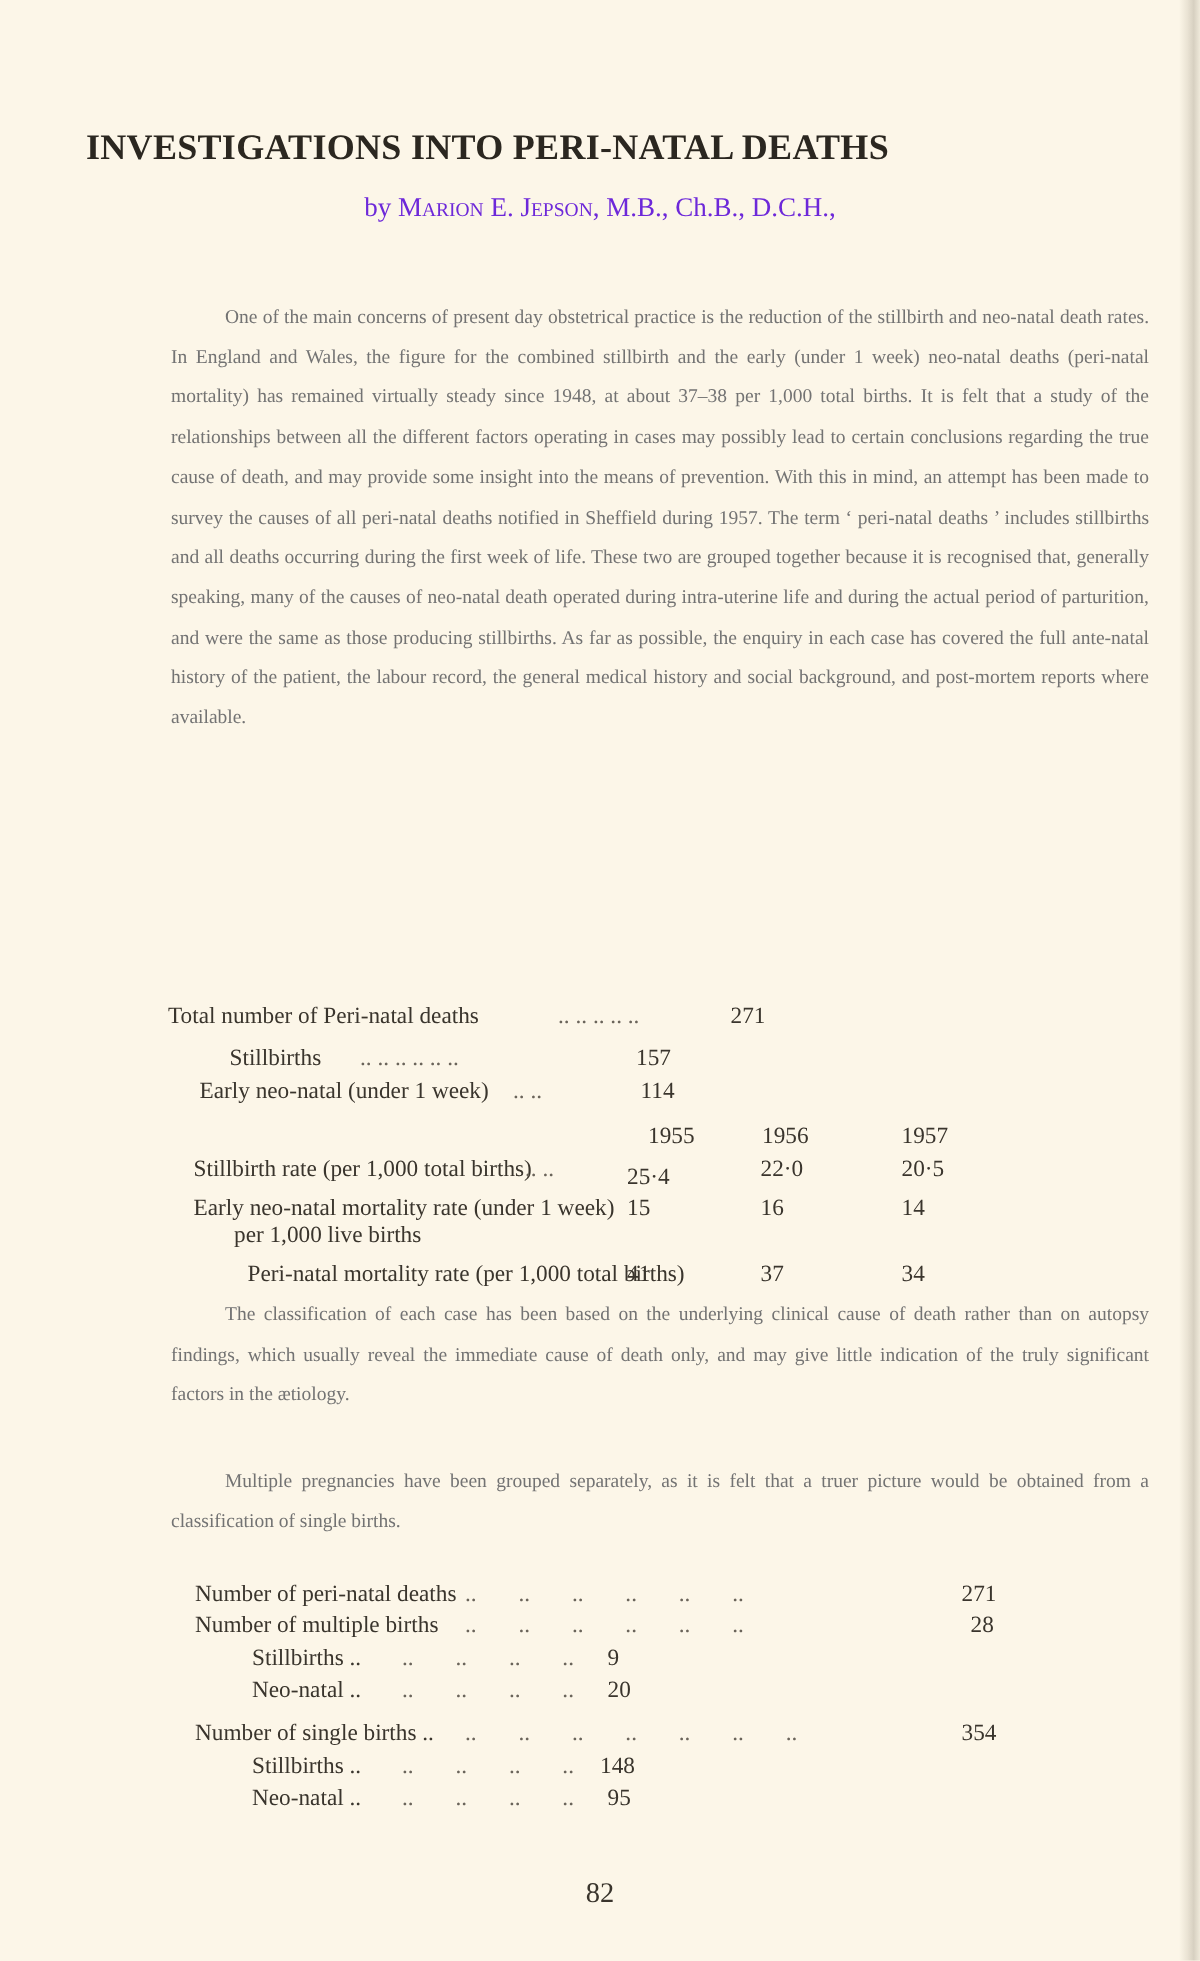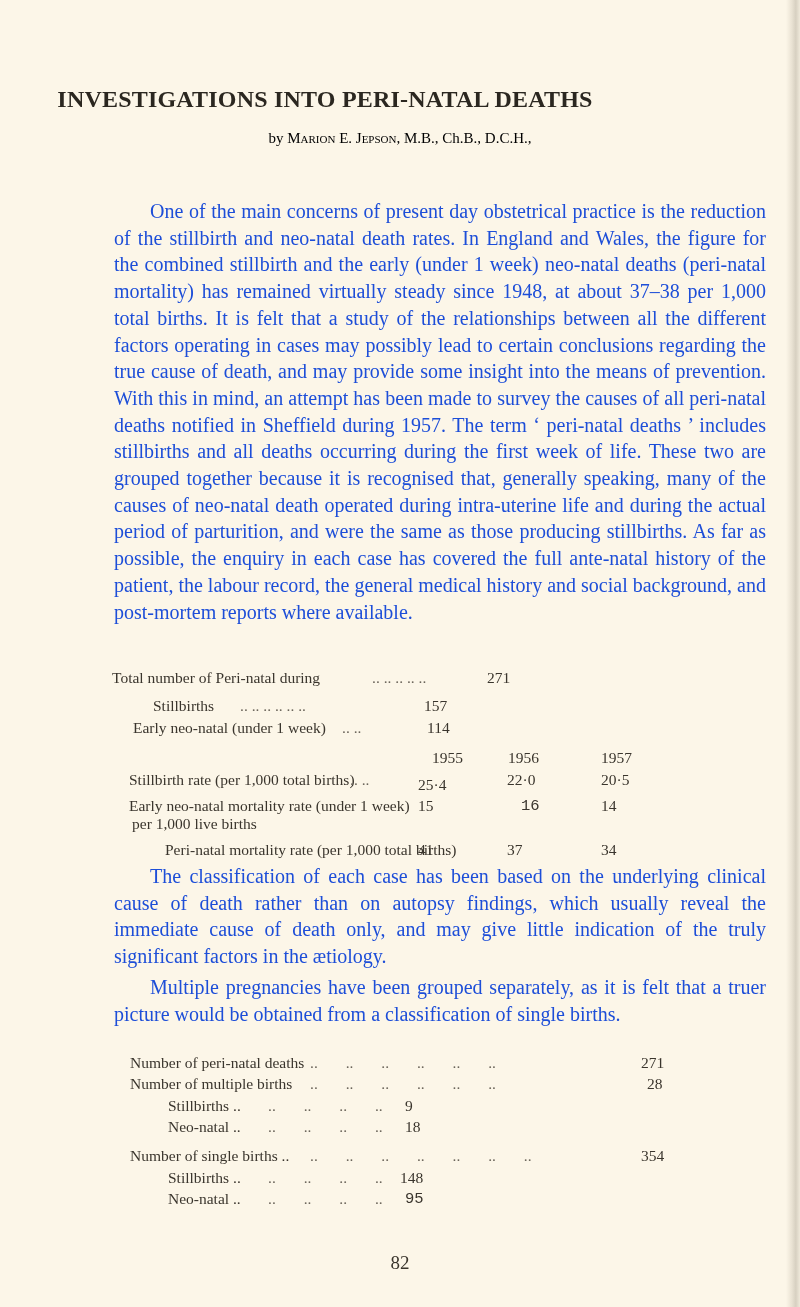--- a/index.html
+++ b/index.html
@@ -15,27 +15,27 @@
       position: absolute; right: 0; top: 0; width: 14px; height: 1307px;
       background: linear-gradient(to right, #fcf6e8 0%, #eae3d4 40%, #d7d0c1 70%, #efe9da 100%);
     }
     .title {
       position: absolute; left: 0; width: 650px; top: 86px;
       text-align: center; font-weight: bold; font-size: 24px; letter-spacing: 0.2px;
       color: #2b2720;
     }
     .byline {
       position: absolute; left: 0; width: 800px; top: 125px;
-      text-align: center; font-size: 15px; line-height: 26px; color: #000000;
+      text-align: center; font-size: 18px; line-height: 26px; color: #6d28d9;
     }
     .byline .sc { font-variant: small-caps; }
     .para {
       position: absolute; left: 114px; width: 652px;
-      font-size: 20px; line-height: 26.7px; text-align: justify;
-      color: #1d4ed8;
+      font-size: 13px; line-height: 26.7px; text-align: justify;
+      color: #737373;
     }
     .para p { margin: 0; text-indent: 36px; }
     #para1 { top: 198px; }
     #para2 { top: 863px; }
     #para3 { top: 974px; }
     .tbl { position: absolute; font-size: 15.5px; color: #3a352d; white-space: nowrap; }
     .tbl .cell { position: absolute; }
     .dots { color: #6a645a; letter-spacing: 0px; }
     .pagenum {
       position: absolute; left: 0; width: 800px; top: 1252px;
@@ -51,21 +51,21 @@
 
   <div class="byline">
     <div><span>by </span><span class="sc">Marion E. Jepson</span><span>, M.B., Ch.B., D.C.H.,</span></div>
   </div>
 
   <div class="para" id="para1">
     <p>One of the main concerns of present day obstetrical practice is the reduction of the stillbirth and neo-natal death rates. In England and Wales, the figure for the combined stillbirth and the early (under 1 week) neo-natal deaths (peri-natal mortality) has remained virtually steady since 1948, at about 37–38 per 1,000 total births. It is felt that a study of the relationships between all the different factors operating in cases may possibly lead to certain conclusions regarding the true cause of death, and may provide some insight into the means of prevention. With this in mind, an attempt has been made to survey the causes of all peri-natal deaths notified in Sheffield during 1957. The term ‘ peri-natal deaths ’ includes stillbirths and all deaths occurring during the first week of life. These two are grouped together because it is recognised that, generally speaking, many of the causes of neo-natal death operated during intra-uterine life and during the actual period of parturition, and were the same as those producing stillbirths. As far as possible, the enquiry in each case has covered the full ante-natal history of the patient, the labour record, the general medical history and social background, and post-mortem reports where available.</p>
   </div>
 
   <div class="tbl" style="left:0;top:0;width:800px;height:0;">
-    <span class="cell" style="left:112px;top:669px;">Total number of Peri-natal during</span>
+    <span class="cell" style="left:112px;top:669px;">Total number of Peri-natal deaths</span>
     <span class="cell dots" style="left:372px;top:669px;">.. .. .. .. ..</span>
     <span class="cell" style="left:487px;top:669px;">271</span>
 
     <span class="cell" style="left:133px;top:697px;margin-left:20px;">Stillbirths</span>
     <span class="cell dots" style="left:240px;top:697px;">.. .. .. .. .. ..</span>
     <span class="cell" style="left:424px;top:697px;">157</span>
 
     <span class="cell" style="left:133px;top:719px;">Early neo-natal (under 1 week)</span>
     <span class="cell dots" style="left:342px;top:719px;">.. ..</span>
     <span class="cell" style="left:427px;top:719px;">114</span>
@@ -74,23 +74,23 @@
     <span class="cell" style="left:508px;top:749px;">1956</span>
     <span class="cell" style="left:601px;top:749px;">1957</span>
 
     <span class="cell" style="left:129px;top:771px;">Stillbirth rate (per 1,000 total births)</span>
     <span class="cell dots" style="left:350px;top:771px;">.. ..</span>
     <span class="cell" style="left:418px;top:776px;">25·4</span>
     <span class="cell" style="left:507px;top:771px;">22·0</span>
     <span class="cell" style="left:601px;top:771px;">20·5</span>
 
     <span class="cell" style="left:129px;top:797px;">Early neo-natal mortality rate (under 1 week)</span>
-    <span class="cell" style="left:132px;top:815px;">per 1,000 live births</span>
+    <span class="cell" style="left:156px;top:815px;">per 1,000 live births</span>
     <span class="cell" style="left:418px;top:797px;text-align:center;">15</span>
-    <span class="cell" style="left:521px;top:797px;font-family:Liberation Mono, monospace;">16</span>
+    <span class="cell" style="left:507px;top:797px;">16</span>
     <span class="cell" style="left:601px;top:797px;">14</span>
 
     <span class="cell" style="left:130px;top:841px;margin-left:35px;">Peri-natal mortality rate (per 1,000 total births)</span>
     <span class="cell" style="left:418px;top:841px;">41</span>
     <span class="cell" style="left:507px;top:841px;">37</span>
     <span class="cell" style="left:601px;top:841px;">34</span>
   </div>
 
   <div class="para" id="para2">
     <p>The classification of each case has been based on the underlying clinical cause of death rather than on autopsy findings, which usually reveal the immediate cause of death only, and may give little indication of the truly significant factors in the ætiology.</p>
@@ -108,31 +108,31 @@
     <span class="cell" style="left:130px;top:1075px;">Number of multiple births</span>
     <span class="cell dots" style="left:310px;top:1075px;word-spacing:24px;">.. .. .. .. .. ..</span>
     <span class="cell" style="left:647px;top:1075px;">28</span>
 
     <span class="cell" style="left:168px;top:1097px;">Stillbirths ..</span>
     <span class="cell dots" style="left:268px;top:1097px;word-spacing:24px;">.. .. .. ..</span>
     <span class="cell" style="left:405px;top:1097px;">9</span>
 
     <span class="cell" style="left:168px;top:1118px;">Neo-natal ..</span>
     <span class="cell dots" style="left:268px;top:1118px;word-spacing:24px;">.. .. .. ..</span>
-    <span class="cell" style="left:405px;top:1118px;">18</span>
+    <span class="cell" style="left:405px;top:1118px;">20</span>
 
     <span class="cell" style="left:130px;top:1147px;">Number of single births ..</span>
     <span class="cell dots" style="left:310px;top:1147px;word-spacing:24px;">.. .. .. .. .. .. ..</span>
     <span class="cell" style="left:641px;top:1147px;">354</span>
 
     <span class="cell" style="left:168px;top:1169px;">Stillbirths ..</span>
     <span class="cell dots" style="left:268px;top:1169px;word-spacing:24px;">.. .. .. ..</span>
     <span class="cell" style="left:400px;top:1169px;">148</span>
 
     <span class="cell" style="left:168px;top:1190px;">Neo-natal ..</span>
     <span class="cell dots" style="left:268px;top:1190px;word-spacing:24px;">.. .. .. ..</span>
-    <span class="cell" style="left:405px;top:1190px;font-family:Liberation Mono, monospace;">95</span>
+    <span class="cell" style="left:405px;top:1190px;">95</span>
   </div>
 
   <div class="pagenum">82</div>
 
   <div class="right-edge"></div>
 </div>
 
 </body></html>

